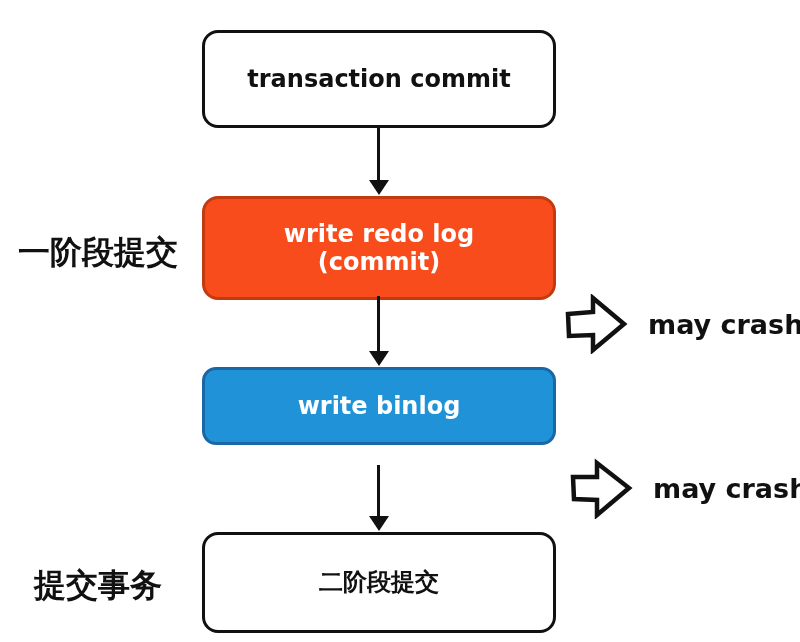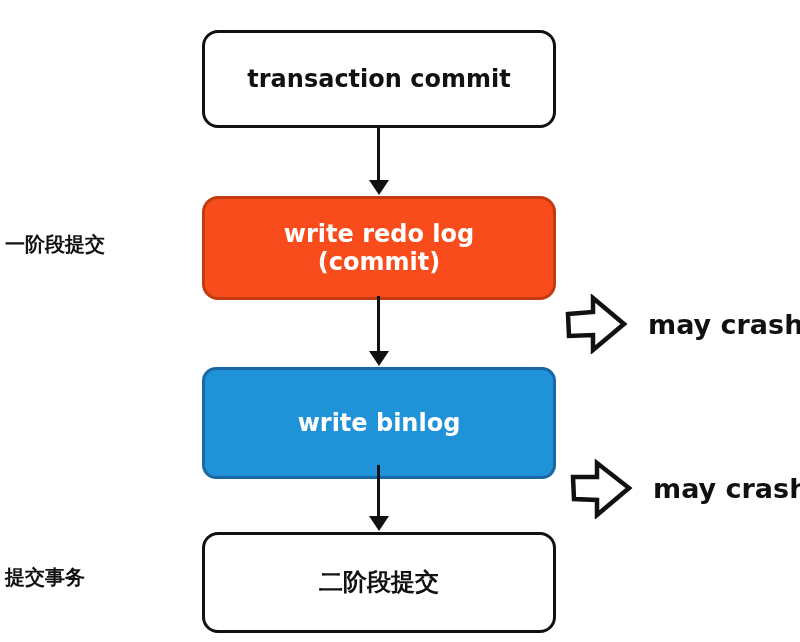--- a/index.html
+++ b/index.html
@@ -60,24 +60,24 @@
   .connector .head {
     width: 0;
     height: 0;
     border-left: 10px solid transparent;
     border-right: 10px solid transparent;
     border-top: 15px solid #111111;
   }
   
   .phase-label {
     position: absolute;
-    left: 5px;
+    left: 17px;
     width: 162px;
-    text-align: left;
-    font-size: 20px;
+    text-align: center;
+    font-size: 32px;
     font-weight: bold;
     color: #111111;
     white-space: nowrap;
   }
   
   .crash-group {
     position: absolute;
     display: flex;
     align-items: center;
     gap: 20px;
@@ -108,21 +108,21 @@
   <div class="node colored" style="top: 196px; height: 104px; background-color: rgb(249, 76, 29); border-color: rgb(194, 58, 16);">
     <div class="node-label">write redo log</div>
     <div class="node-label">(commit)</div>
   </div>
 
   <div class="connector" style="top:296px; height:70px;">
     <div class="line"></div>
     <div class="head"></div>
   </div>
 
-  <div class="node colored" style="top: 367px; height: 112px; border-radius: 14px; background-color: rgb(32, 147, 216); border-color: rgb(26, 103, 165);">
+  <div class="node colored" style="top: 367px; height: 78px; border-radius: 14px; background-color: rgb(32, 147, 216); border-color: rgb(26, 103, 165);">
     <div class="node-label">write binlog</div>
   </div>
 
   <div class="connector" style="top:465px; height:66px;">
     <div class="line"></div>
     <div class="head"></div>
   </div>
 
   <div class="node plain" style="top:532px; height:101px;">
     <div class="node-label">二阶段提交</div>

